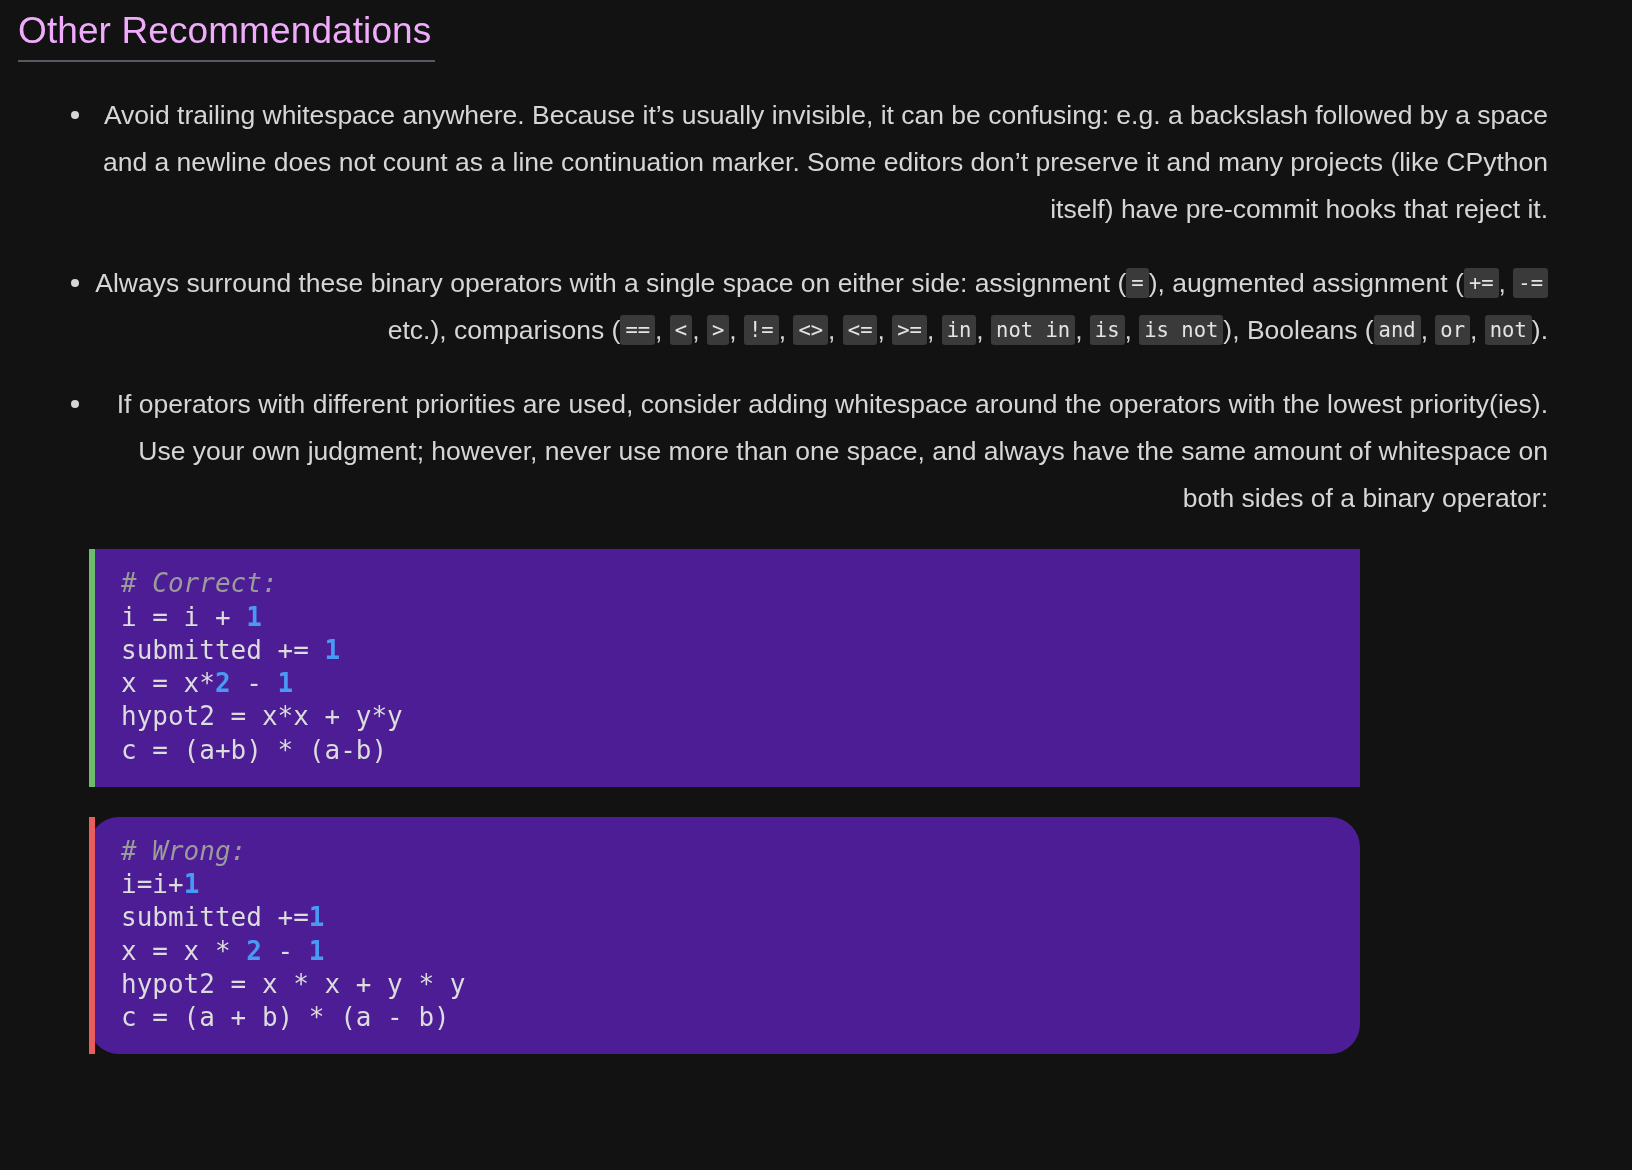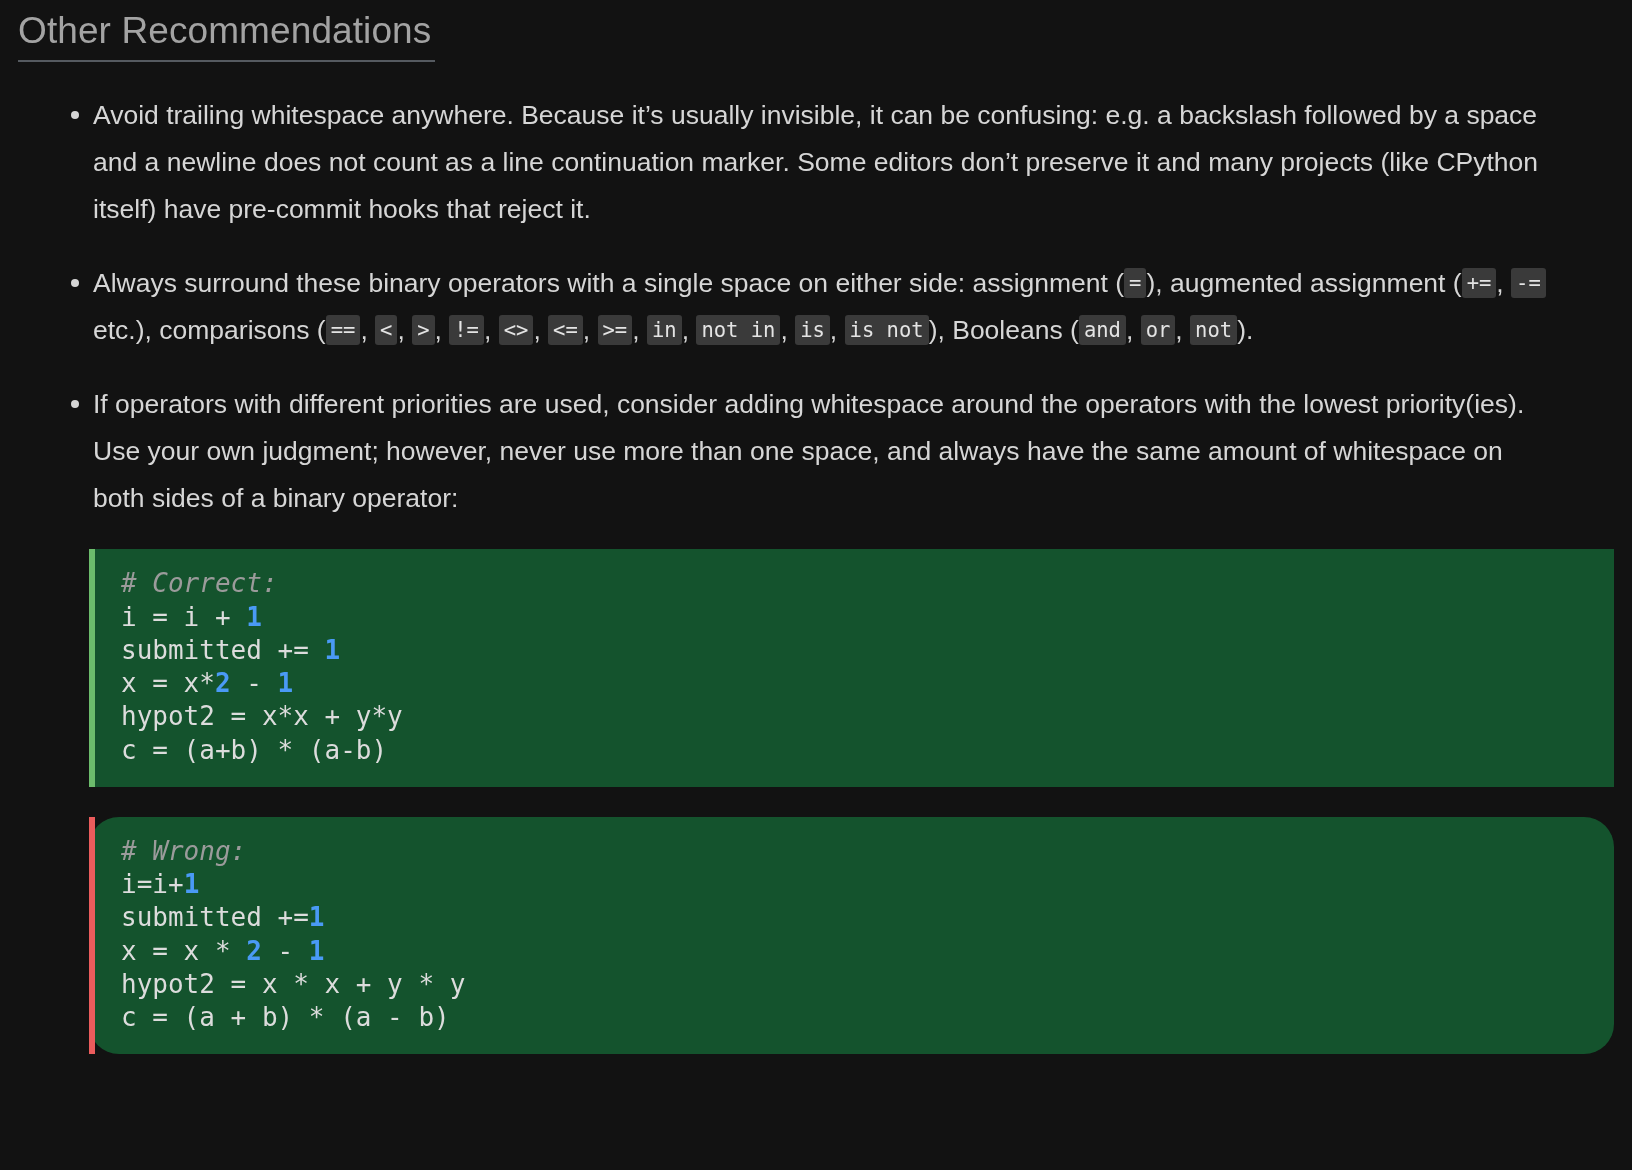--- a/index.html
+++ b/index.html
@@ -20,32 +20,33 @@
   .page {
     padding: 8px 36px 0 18px;
   }
 
   
   .doc-heading {
     display: inline-block;
     font-size: 37px;
     font-weight: 400;
     line-height: 1.25;
-    color: #a3a3a3;
+    color: #f0abfc;
     margin: 0 0 4px 0;
     padding: 0 4px 6px 0;
     border-bottom: 2px solid #555a60;
     letter-spacing: 0.1px;
   }
 
   
   ul.rec-list {
     list-style: none;
     margin: 26px 0 0 0;
     padding: 0;
+    text-align: right;
   }
   ul.rec-list > li {
     position: relative;
     padding-left: 75px;
     margin-bottom: 28px;
     font-size: 26.5px;
     line-height: 1.76;
     color: #d6d6d6;
     max-width: 1530px;
   }
@@ -67,23 +68,23 @@
     background: #3a3a3a;
     color: #e4e4e4;
     padding: 3px 5px;
     border-radius: 3px;
     white-space: pre;
     vertical-align: 2px;
   }
 
   
   .code-block {
-    background: #14532d;
+    background: #4c1d95;
     margin: 14px 0 0 71px;
-    width: 1525px;
+    width: 1271px;
     padding: 18px 0 20px 0;
     position: relative;
   }
   .code-block .accent {
     position: absolute;
     left: 0;
     top: 0;
     bottom: 0;
     width: 6px;
   }

